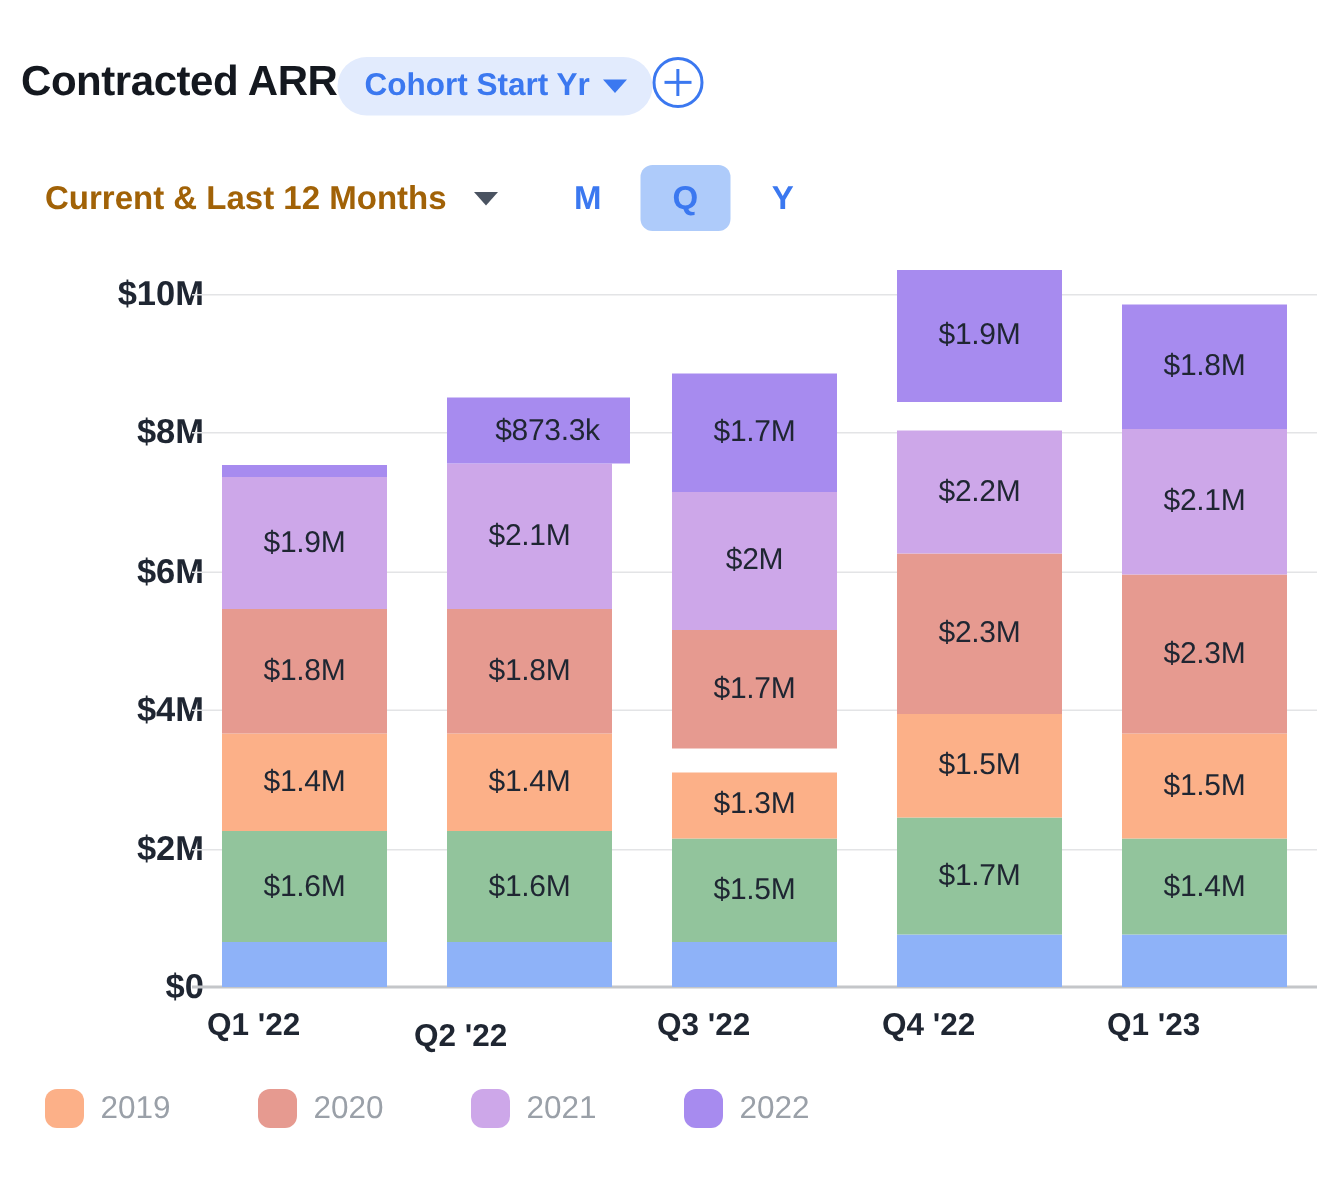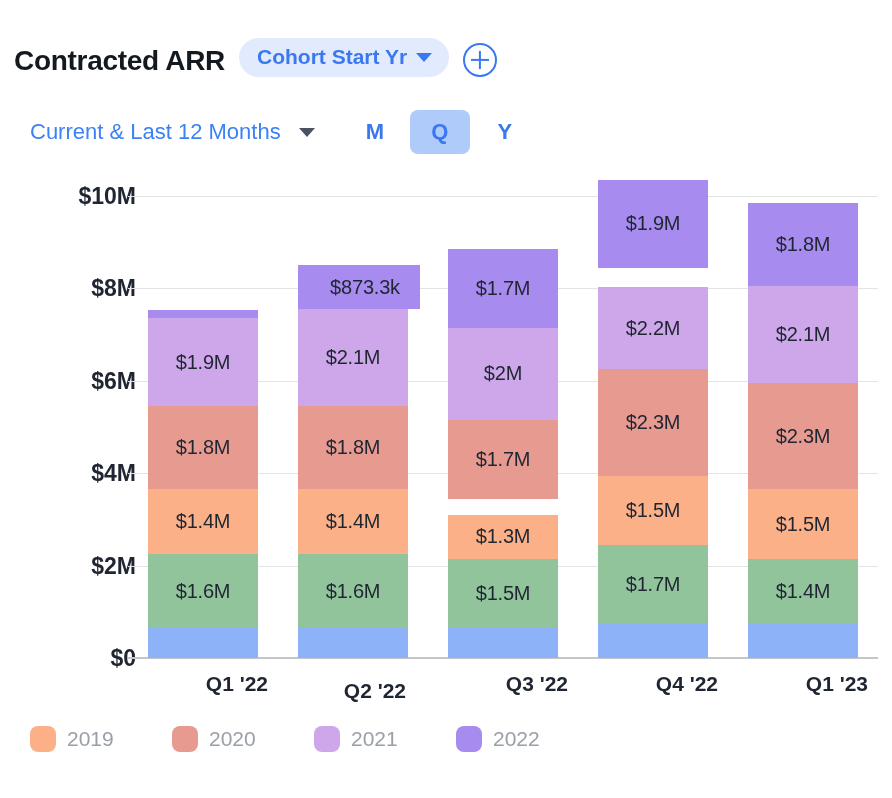--- a/index.html
+++ b/index.html
@@ -4,38 +4,38 @@
 <style>
   html,body{margin:0;padding:0;}
   body{
     width:892px;height:798px;background:#ffffff;overflow:hidden;
     font-family:"Liberation Sans", sans-serif;
     -webkit-font-smoothing:antialiased;
   }
   .page{position:relative;width:892px;height:798px;}
 
   
-  .header{position:absolute;left:14px;top:38px;display:flex;align-items:flex-end;gap:14px;}
+  .header{position:absolute;left:14px;top:38px;display:flex;align-items:flex-start;}
   .title{font-size:28px;font-weight:bold;color:#14181f;letter-spacing:-.3px;white-space:nowrap;}
   .chip{
     display:flex;align-items:center;gap:9px;
     background:#e2ebfd;border-radius:20px;padding:7px 17px 8px 18px;
     color:#3b78f0;font-size:21px;font-weight:bold;white-space:nowrap;cursor:pointer;
   }
   .caret{width:0;height:0;border-left:8px solid transparent;border-right:8px solid transparent;
          border-top:9px solid #3b78f0;display:inline-block;}
   .plus{width:30px;height:30px;border:2.2px solid #3b78f0;border-radius:50%;
         position:relative;cursor:pointer;flex:0 0 auto;}
   .plus:before,.plus:after{content:"";position:absolute;background:#3b78f0;}
   .plus:before{left:50%;top:6px;bottom:6px;width:2.2px;transform:translateX(-50%);}
   .plus:after{top:50%;left:6px;right:6px;height:2.2px;transform:translateY(-50%);}
 
   
   .subheader{position:absolute;left:30px;top:110px;display:flex;align-items:center;gap:12px;}
-  .range{font-size:22px;font-weight:normal;color:#3b82f6;white-space:nowrap;cursor:pointer;}
+  .range{font-size:22px;font-weight:bold;color:#a16207;white-space:nowrap;cursor:pointer;}
   .caret-dark{width:0;height:0;border-left:8px solid transparent;border-right:8px solid transparent;
               border-top:9px solid #4a5361;display:inline-block;margin-left:12px;margin-bottom:2px;}
   .gran{display:flex;align-items:center;gap:5px;margin-left:18px;}
   .gran-btn{
     min-width:44px;height:44px;display:flex;align-items:center;justify-content:center;
     font-size:22px;font-weight:bold;color:#3b78f0;border-radius:8px;cursor:pointer;
     padding:0 8px;
   }
   .gran-btn.active{background:#aecbfa;}
 
@@ -46,21 +46,21 @@
   .gridline.base{background:#c4c6c9;height:2px;}
   .ytick{position:absolute;left:0;width:104px;text-align:right;
          font-size:23px;font-weight:bold;color:#1f2632;white-space:nowrap;
          transform:translateY(-50%);padding-left:32px;}
 
   .bar{position:absolute;bottom:0;width:110px;}
   .seg{position:absolute;left:0;width:100%;display:flex;align-items:center;justify-content:center;}
   .seg-label{font-size:20px;color:#1f2632;white-space:nowrap;letter-spacing:-.2px;}
 
   .xtick{
-    position:absolute;top:672px;width:130px;text-align:right;
+    position:absolute;top:672px;width:130px;text-align:left;
     font-size:21px;font-weight:bold;color:#1f2632;
   }
 
   
   .legend{position:absolute;left:30px;top:726px;display:flex;align-items:center;}
   .legend-item{display:flex;align-items:center;gap:11px;cursor:pointer;}
   .swatch{width:26px;height:26px;border-radius:8px;flex:0 0 auto;}
   .legend-label{font-size:21px;color:#9aa0a8;}
 </style>
 </head>

